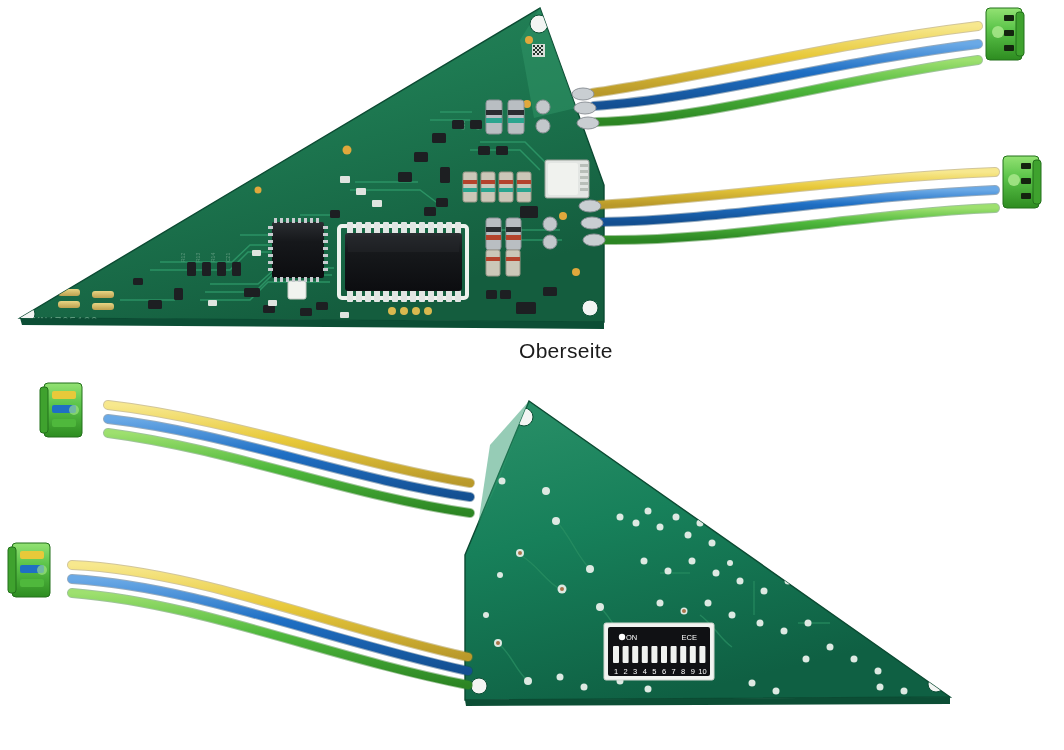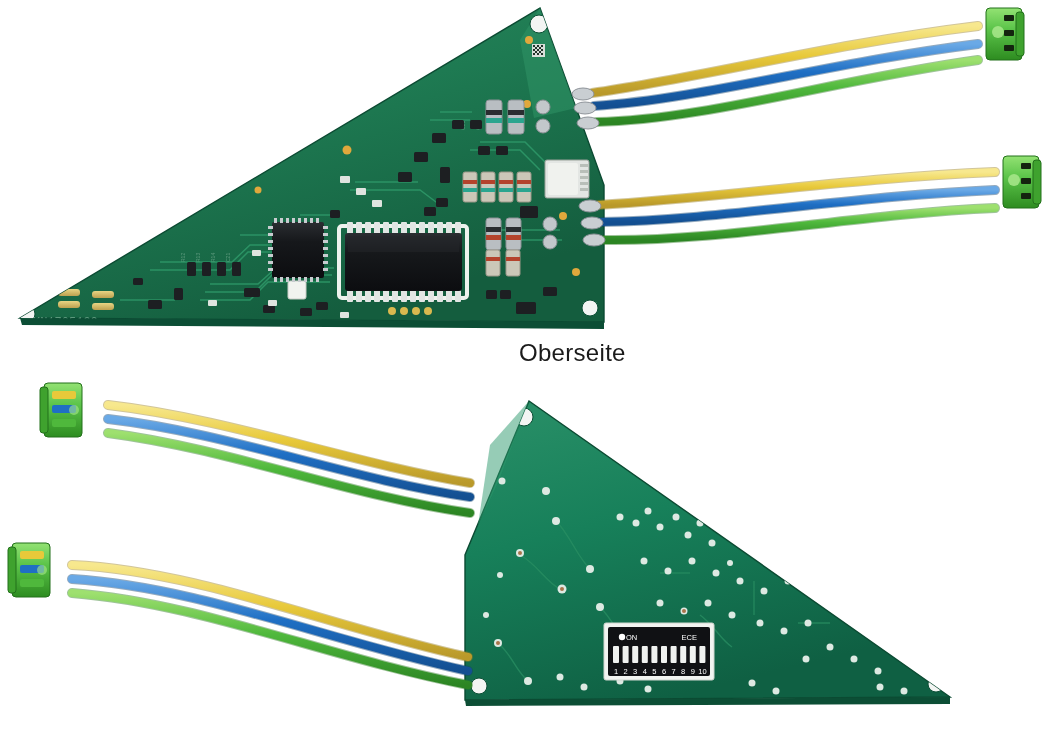--- a/index.html
+++ b/index.html
@@ -8,21 +8,21 @@
     width:1064px;height:750px;position:relative;overflow:hidden;
     font-family:"Liberation Sans","DejaVu Sans",sans-serif;
   }
   .stage{position:absolute;left:0;top:0;width:1064px;height:750px;}
   .panel{position:absolute;left:0;width:1064px;}
   #panel-top{top:0;height:375px;}
   #panel-bottom{top:375px;height:375px;}
 
   .caption{
     position:absolute;
-    font-size:24px;
+    font-size:21px;
     color:#1b1b1b;
     letter-spacing:.3px;
     white-space:nowrap;
     font-family:"Liberation Sans","DejaVu Sans",sans-serif;
   }
   #caption-oberseite{left:519px;top:339px;}
 
   svg.board{position:absolute;left:0;top:0;overflow:visible;}
   #svg-top{width:1064px;height:375px;}
   #svg-bottom{width:1064px;height:375px;}

